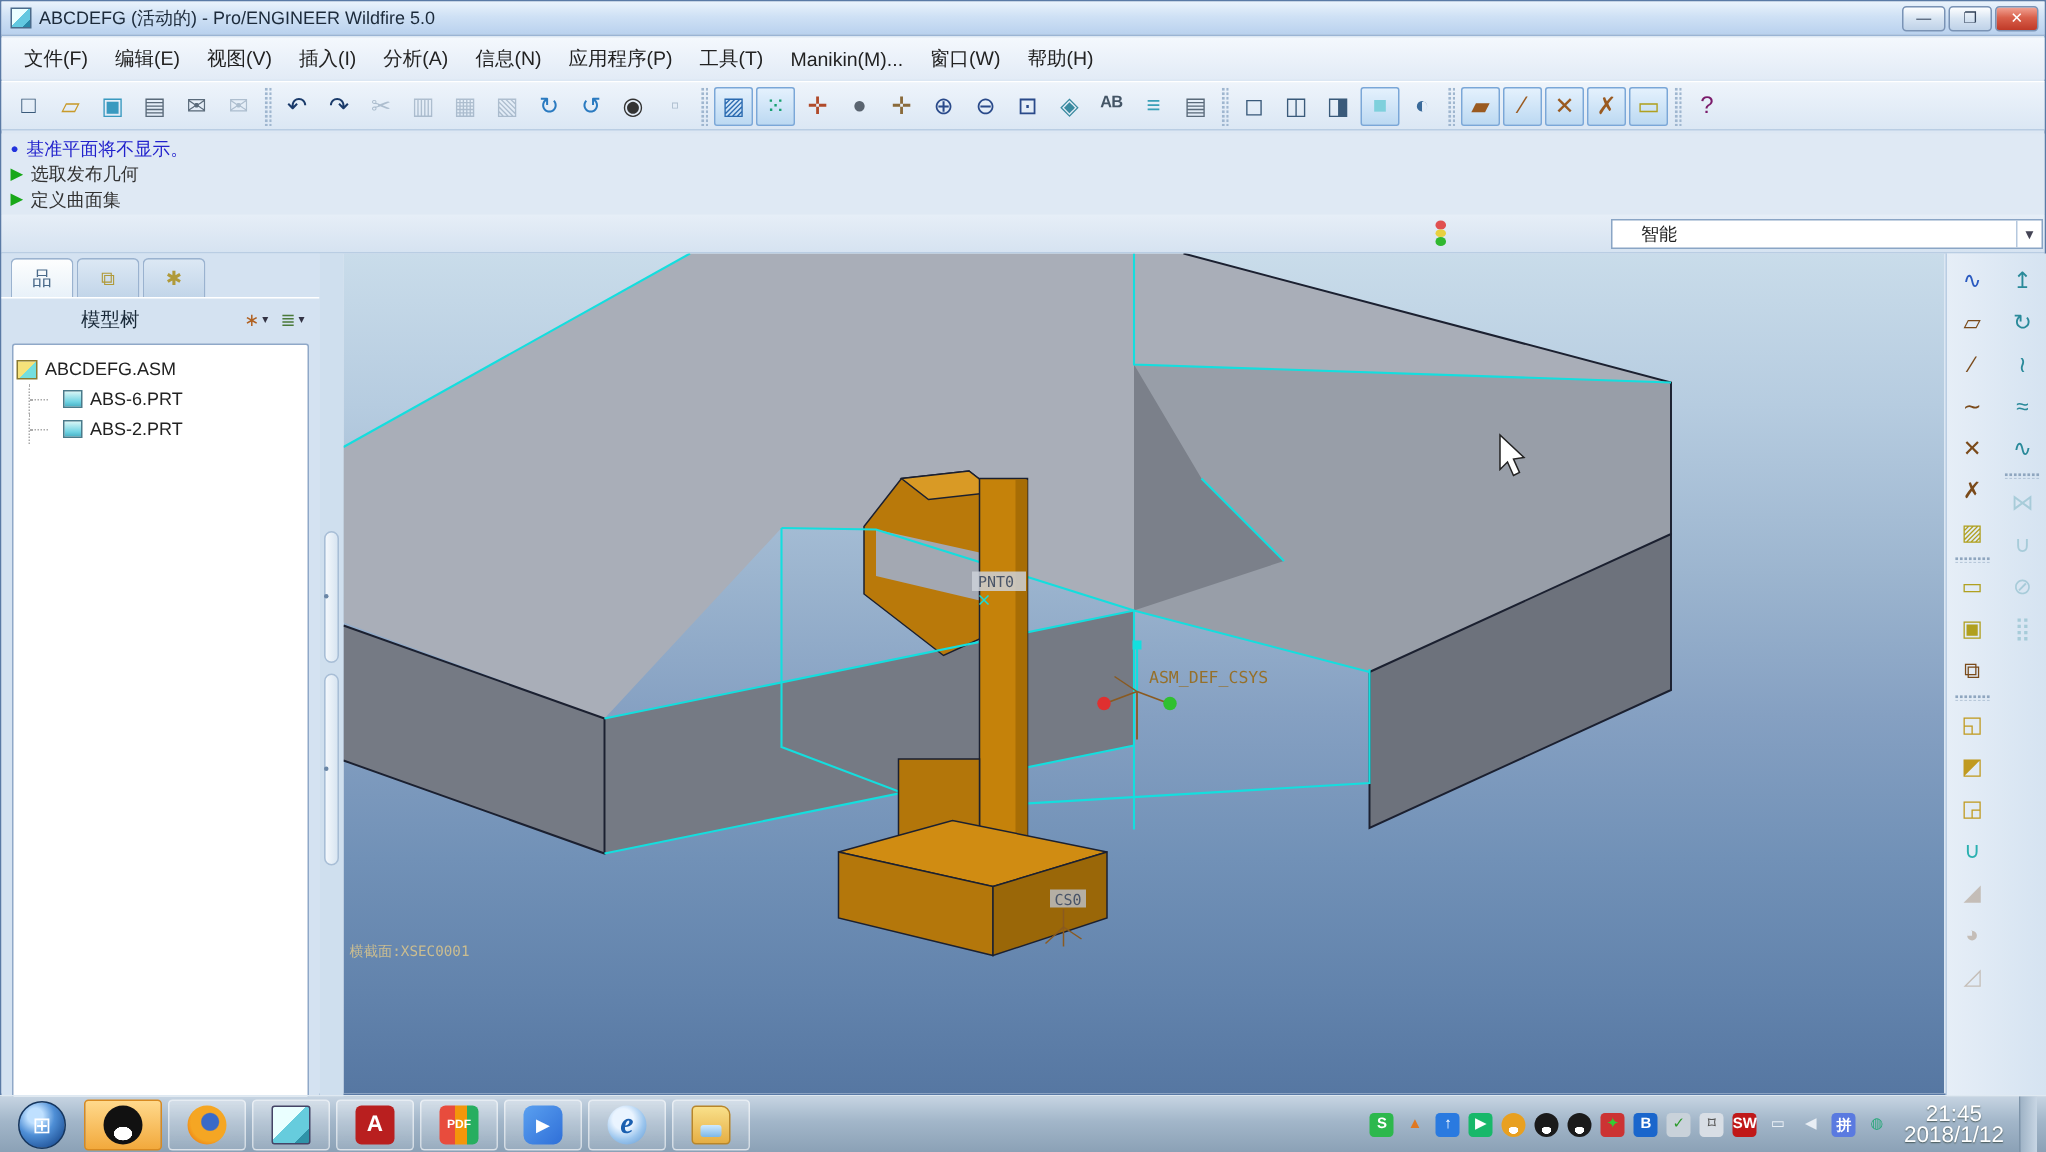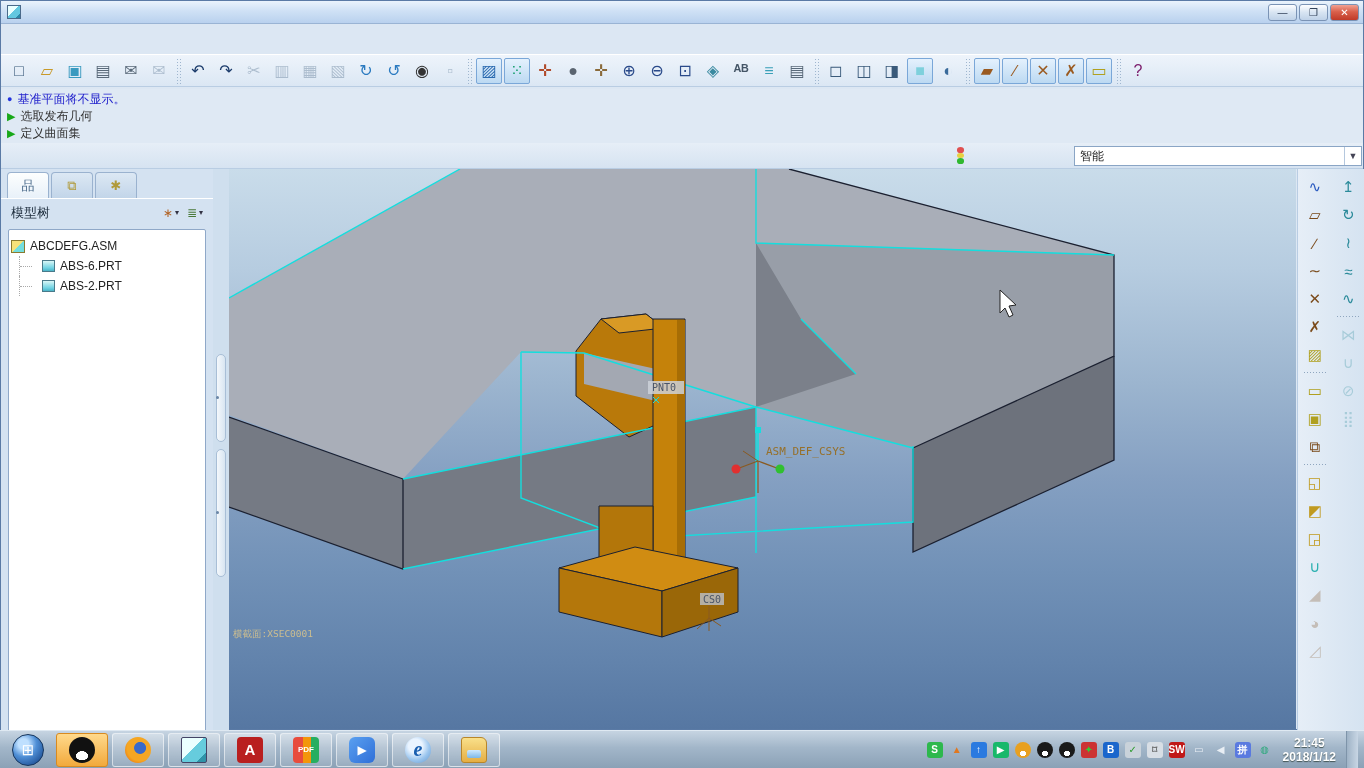--- a/index.html
+++ b/index.html
@@ -51,33 +51,33 @@
   .msg-arrow { color:#18a818; font-size:11px; }
 
   
   .filter-row { position:absolute; left:0; top:142px; width:100%; height:26px;
     background:linear-gradient(#e6eef7,#d6e3f1); border-bottom:1px solid #b9cde3; }
   .traffic-light { position:absolute; left:953px; top:3px; width:12px; height:19px; display:flex;
     flex-direction:column; align-items:center; justify-content:space-between; padding:1px 0; }
   .tl-dot { width:7px; height:7px; border-radius:50%; }
   .filter-combo { position:absolute; left:1073px; top:3px; width:288px; height:20px; background:#fff;
     border:1px solid #8aa5c5; display:flex; align-items:center; }
-  .filter-text { flex:1; padding-left:5px; font-size:12px; color:#222; }
+  .filter-text { flex:1; padding-left:19px; font-size:12px; color:#222; }
   .filter-arrow-btn { width:17px; height:18px; border-left:1px solid #b5c8de; font-size:9px; color:#445;
     display:flex; align-items:center; justify-content:center; }
 
   
   .navigator { position:absolute; left:0; top:168px; width:212px; height:562px; background:#d4e2f1; }
   .nav-tabs { display:flex; height:29px; padding:3px 0 0 6px; gap:2px; }
   .nav-tab { width:42px; height:26px; border:1px solid #9ab2cf; border-bottom:none; border-radius:4px 4px 0 0;
     background:linear-gradient(#dce8f4,#c2d5e9); display:flex; align-items:center; justify-content:center; font-size:13px; }
   .nav-tab.active { background:linear-gradient(#fdfefe,#e8f1f9); }
   .nav-header { height:28px; display:flex; align-items:center; padding:0 6px 0 10px;
     border-top:1px solid #fff; }
-  .nav-title { flex:1; font-size:13px; color:#1a2a3a; }
+  .nav-title { flex:1; font-size:13px; color:#1a2a3a;margin-left:43px; }
   .nav-hbtn { display:flex; align-items:center; font-size:12px; color:#555; padding:2px 4px; gap:2px; }
   .nav-hbtn .dd { font-size:8px; color:#334; }
   .tree-box { position:absolute; left:7px; top:60px; width:198px; height:640px; max-height:648px;
     background:#fff; border:1px solid #8fa8c8; border-radius:2px; padding:6px 2px; height:648px; }
   .tree-row { display:flex; align-items:center; height:20px; font-size:12px; color:#222; gap:5px;text-align:right; }
   .tree-indent { width:18px; height:100%; border-left:1px dotted #aaa; margin-left:8px; position:relative; }
   .tree-indent::after { content:""; position:absolute; left:0; top:10px; width:12px; border-top:1px dotted #aaa; }
   .icon-asm { width:14px; height:13px; background:linear-gradient(135deg,#f6e27a 0 52%,#74dede 52%);
     border:1px solid #8a7a30; }
   .icon-prt { width:13px; height:12px; background:linear-gradient(#d8f6f6,#6ed2e2 70%,#4ab2c6);
@@ -124,38 +124,52 @@
   .app-acrobat { background:#b91f1f; color:#fff; font-size:15px; }
   .app-pdf { background:linear-gradient(90deg,#e84c3d 0 40%,#f3960b 40% 70%,#27ae60 70%); color:#fff; font-size:8px; }
   .app-docer { transform:rotate(0deg); background:linear-gradient(135deg,#5aa0f0,#2f6fd8); border-radius:6px; color:#fff; font-size:12px; }
   .app-ie { border-radius:50%; background:radial-gradient(circle at 40% 35%, #eaf4ff 0 30%, #9cc6ee 60%, #5e96d0); color:#1a5fb0; font-size:20px; font-style:italic; font-weight:bold; font-family:"Liberation Serif",serif; }
   .app-explorer { background:linear-gradient(#f9e08a,#e5ae44); border:1px solid #b8862a; border-radius:3px 6px 3px 3px; position:relative; }
   .app-explorer::after { content:""; position:absolute; left:5px; bottom:4px; width:14px; height:8px;
     background:linear-gradient(#cfeaff,#7db8e8); border-radius:2px; }
   .tray { margin-left:auto; display:flex; align-items:center; gap:6px; padding-right:6px; }
   .tray-icon { width:16px; height:16px; border-radius:3px; display:flex; align-items:center; justify-content:center;
     font-size:10px; font-weight:bold; }
-  .clock { text-align:center; color:#fff; font-size:12px; line-height:14px; text-shadow:0 1px 1px #455; margin:0 4px;font-weight:bold; }
+  .clock { text-align:center; color:#fff; font-size:15px; line-height:14px; text-shadow:0 1px 1px #455; margin:0 4px; }
   .show-desktop { width:12px; height:38px; background:linear-gradient(90deg,#9fb3c6,#c8d6e4);
     border-left:1px solid #7e94a9; }
 </style>
 </head>
 <body>
 
 <div class="proe-window">
 
   <div class="titlebar">
     <div class="title-icon"></div>
+    <div class="title-text">ABCDEFG (活动的) - Pro/ENGINEER Wildfire 5.0</div>
     <div class="win-controls">
       <div class="win-btn">—</div>
       <div class="win-btn">❐</div>
       <div class="win-btn close">✕</div>
     </div>
   </div>
 
+  <div class="menubar" id="menubar">
+      <div class="menu-item">文件(F)</div>
+      <div class="menu-item">编辑(E)</div>
+      <div class="menu-item">视图(V)</div>
+      <div class="menu-item">插入(I)</div>
+      <div class="menu-item">分析(A)</div>
+      <div class="menu-item">信息(N)</div>
+      <div class="menu-item">应用程序(P)</div>
+      <div class="menu-item">工具(T)</div>
+      <div class="menu-item">Manikin(M)...</div>
+      <div class="menu-item">窗口(W)</div>
+      <div class="menu-item">帮助(H)</div>
+    </div>
   <div class="banner">
   </div>
 
   <div class="toolbar" id="toolbar">
       <div class="tb-btn">□</div>
       <div class="tb-btn" style="color: rgb(200, 154, 42);">▱</div>
       <div class="tb-btn" style="color: rgb(58, 154, 192);">▣</div>
       <div class="tb-btn" style="color: rgb(90, 106, 122);">▤</div>
       <div class="tb-btn" style="color: rgb(90, 106, 122);">✉</div>
       <div class="tb-btn disabled">✉</div>

